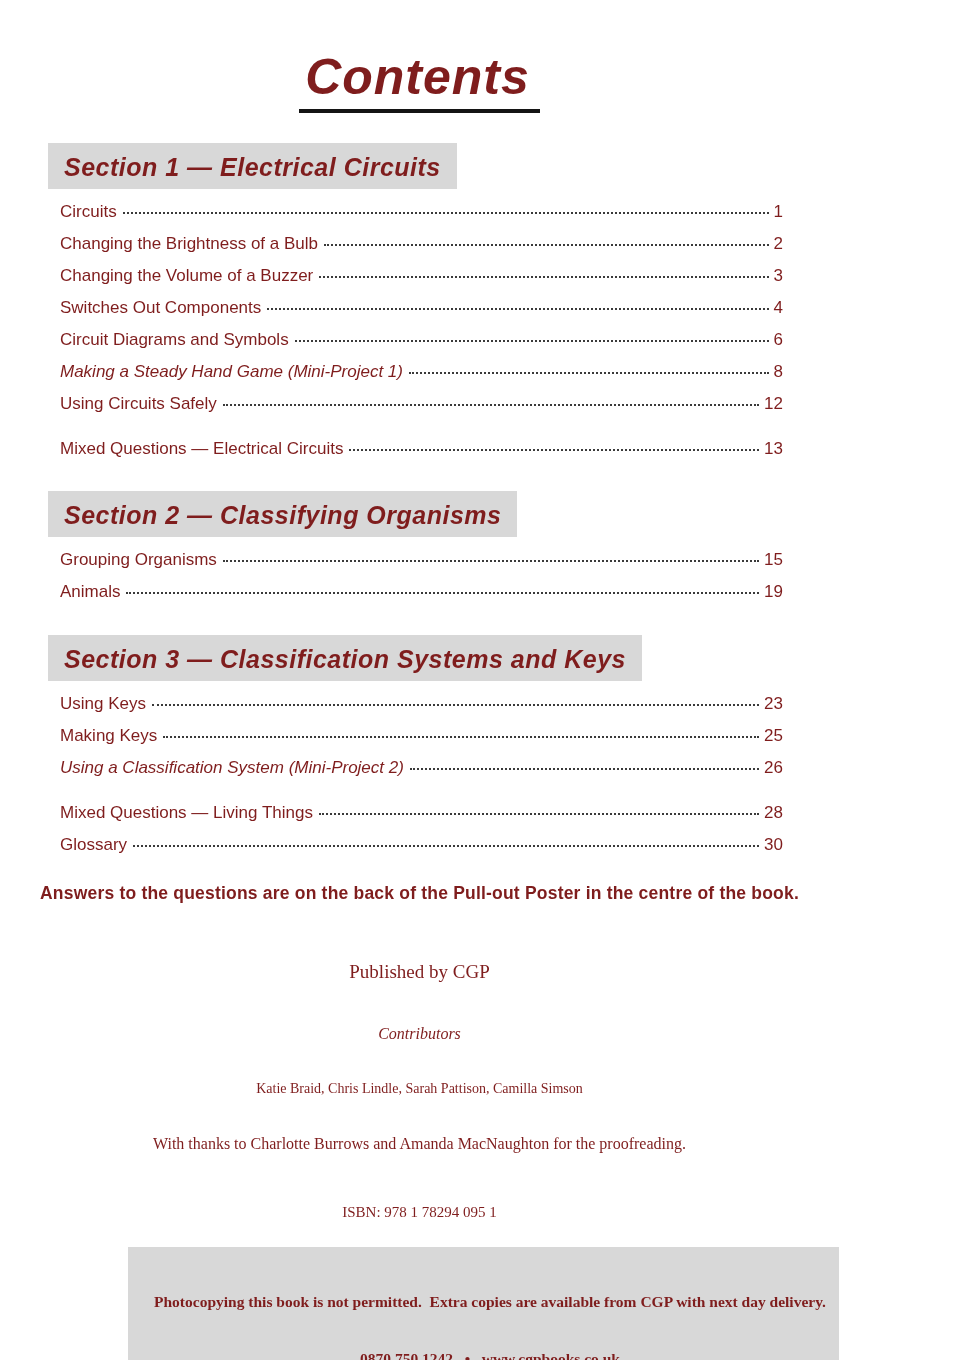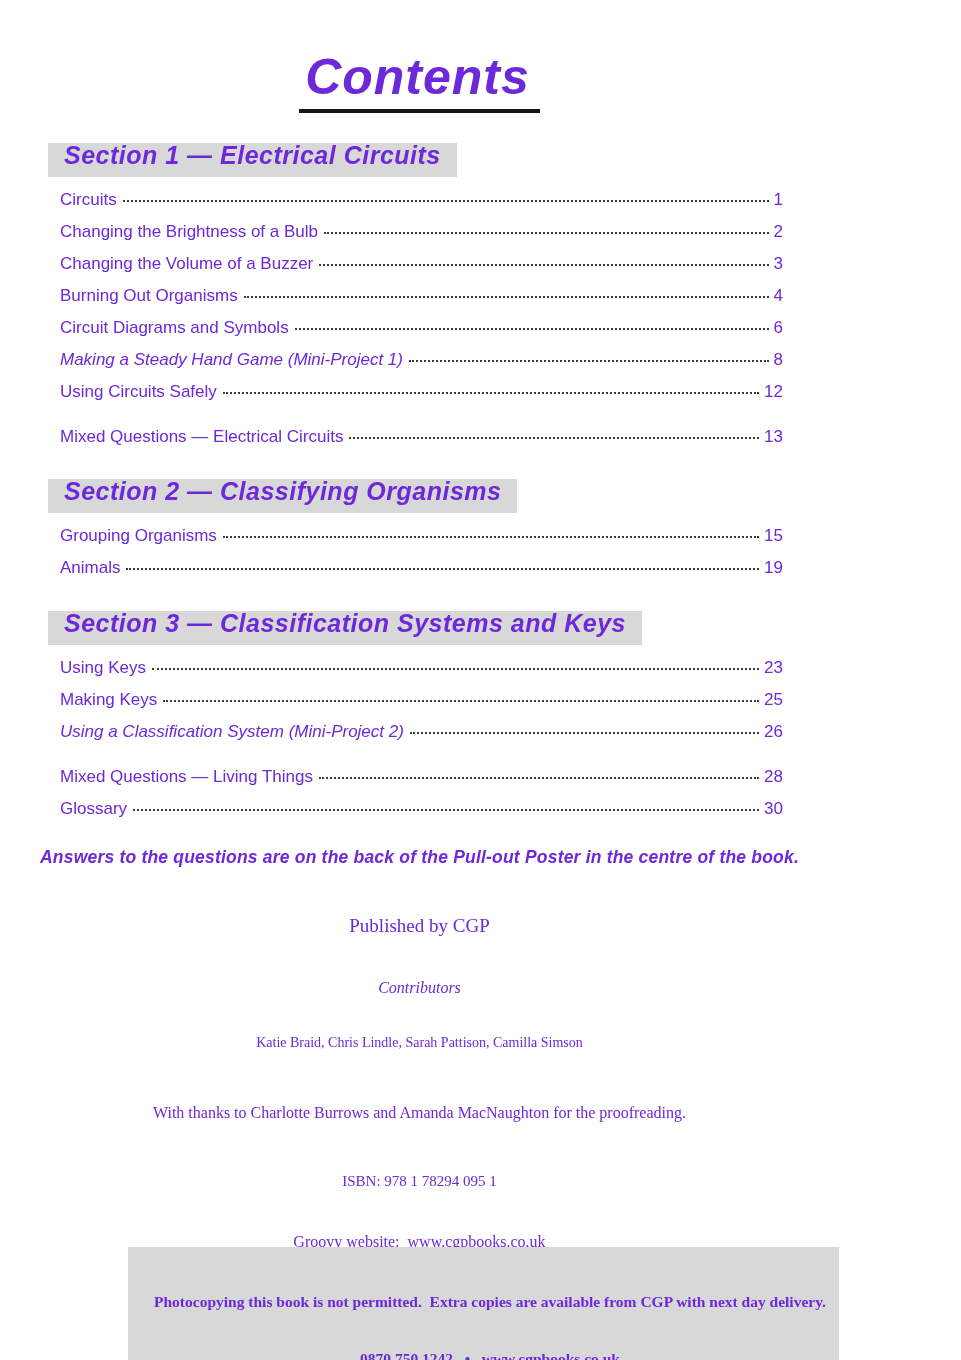--- a/index.html
+++ b/index.html
@@ -1,21 +1,21 @@
 <!DOCTYPE html>
 <html><head>
 <meta charset="utf-8">
 <style>
   html,body { margin:0; padding:0; background:#ffffff; }
   .page {
     position: relative;
     width: 839px;
     height: 1360px;
     background: #ffffff;
-    color: #6d28d9;
+    color: #7f1d1d;
     font-family: "Liberation Sans", sans-serif;
     overflow: hidden;
   }
   
   .title-wrap { text-align: center; padding-top: 52px; }
   .page-title {
     display: inline-block;
     margin: 0;
     font-family: "Liberation Sans", sans-serif;
     font-style: italic;
@@ -29,21 +29,21 @@
   
   .section { margin: 0; }
   .section-heading {
     display: inline-block;
     margin: 0 0 0 48px;
     background: #d8d8d8;
     font-style: italic;
     font-weight: bold;
     font-size: 25px;
     line-height: 1.0;
-    padding: 0 16px 9px 16px;
+    padding: 12px 16px 9px 16px;
     letter-spacing: 0.5px;
   }
   .sec-1 .section-heading { margin-top: 30px; }
   .sec-2 .section-heading { margin-top: 19px; }
   .sec-3 .section-heading { margin-top: 20px; }
   
   .entries { margin: 14px 56px 0 60px; }
   .toc-row {
     display: flex;
     align-items: baseline;
@@ -61,33 +61,32 @@
     transform: translateY(-3px);
   }
   .toc-page { white-space: nowrap; padding-left: 2px; }
   
   .answers-note {
     margin: 29px 0 0 0;
     text-align: center;
     font-weight: bold;
     font-size: 17.5px;
     letter-spacing: 0.2px;
-    font-style: italic;
   }
   
   .publisher {
     font-family: "Liberation Serif", serif;
     text-align: center;
     white-space: pre-wrap;
   }
   .pub-line { margin: 0; }
-  .published-by { margin-top: 11px; font-size: 19px; }
+  .published-by { margin-top: 21px; font-size: 19px; }
   .contributors-heading { margin-top: 6px; font-size: 16px; font-style: italic; }
   .contributors-names { margin-top: 2px; font-size: 14px; }
-  .thanks { margin-top: 17px; font-size: 16px; }
+  .thanks { margin-top: 2px; font-size: 16px; }
   .isbn { margin-top: 15px; font-size: 15px; }
   .website { margin-top: 7px; font-size: 16px; }
   
   .footer-bar {
     position: absolute;
     left: 128px;
     top: 1247px;
     width: 724px;
     background: #d8d8d8;
     font-family: "Liberation Serif", serif;
@@ -123,21 +122,21 @@
     <span class="toc-page">2</span>
   </div>
 
   <div class="toc-row">
     <span class="toc-label">Changing the Volume of a Buzzer</span>
     <span class="leader"></span>
     <span class="toc-page">3</span>
   </div>
 
   <div class="toc-row">
-    <span class="toc-label">Burning Out Organisms</span>
+    <span class="toc-label">Switches Out Components</span>
     <span class="leader"></span>
     <span class="toc-page">4</span>
   </div>
 
 
   <div class="toc-row">
     <span class="toc-label">Circuit Diagrams and Symbols</span>
     <span class="leader"></span>
     <span class="toc-page">6</span>
   </div>

